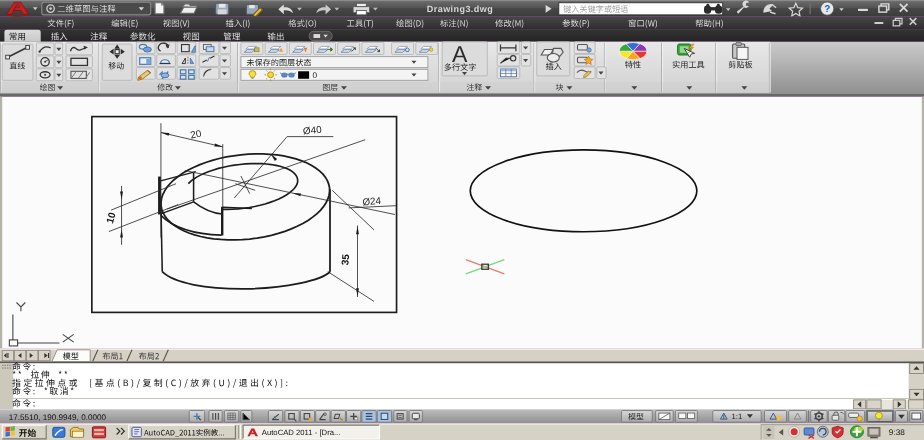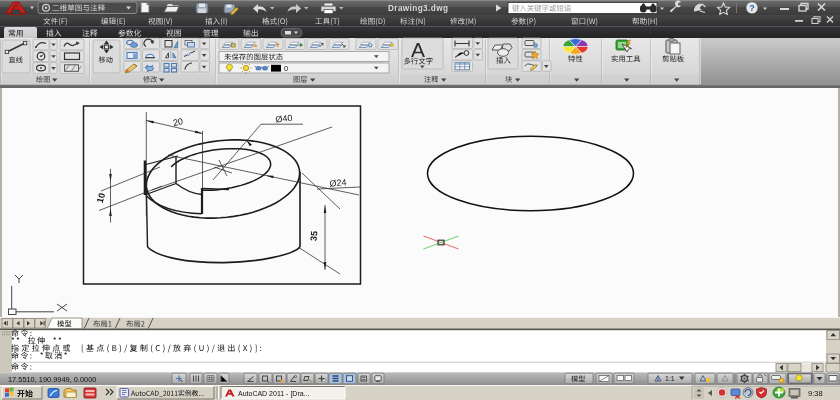--- a/index.html
+++ b/index.html
@@ -1,14 +1,14 @@
 <!DOCTYPE html>
 <html><head><meta charset="utf-8"><style>
 html,body{margin:0;padding:0;background:#000;}
-#root{position:relative;width:840px;height:400px;overflow:hidden;background:#c4b5fd;}
+#root{position:relative;width:840px;height:400px;overflow:hidden;background:#d946ef;}
 </style></head><body>
 <div id="root"><svg width="840" height="400" viewBox="0 0 840 400" shape-rendering="auto">
       <defs>
 <linearGradient id="gtitle" x1="0" y1="0" x2="0" y2="1">
  <stop offset="0" stop-color="#6e6e6e"></stop>
           <stop offset="0.45" stop-color="#555555"></stop>
           <stop offset="0.5" stop-color="#474747"></stop>
           <stop offset="1" stop-color="#3c3c3c"></stop>
         </linearGradient>
 <linearGradient id="gmenu" x1="0" y1="0" x2="0" y2="1">

